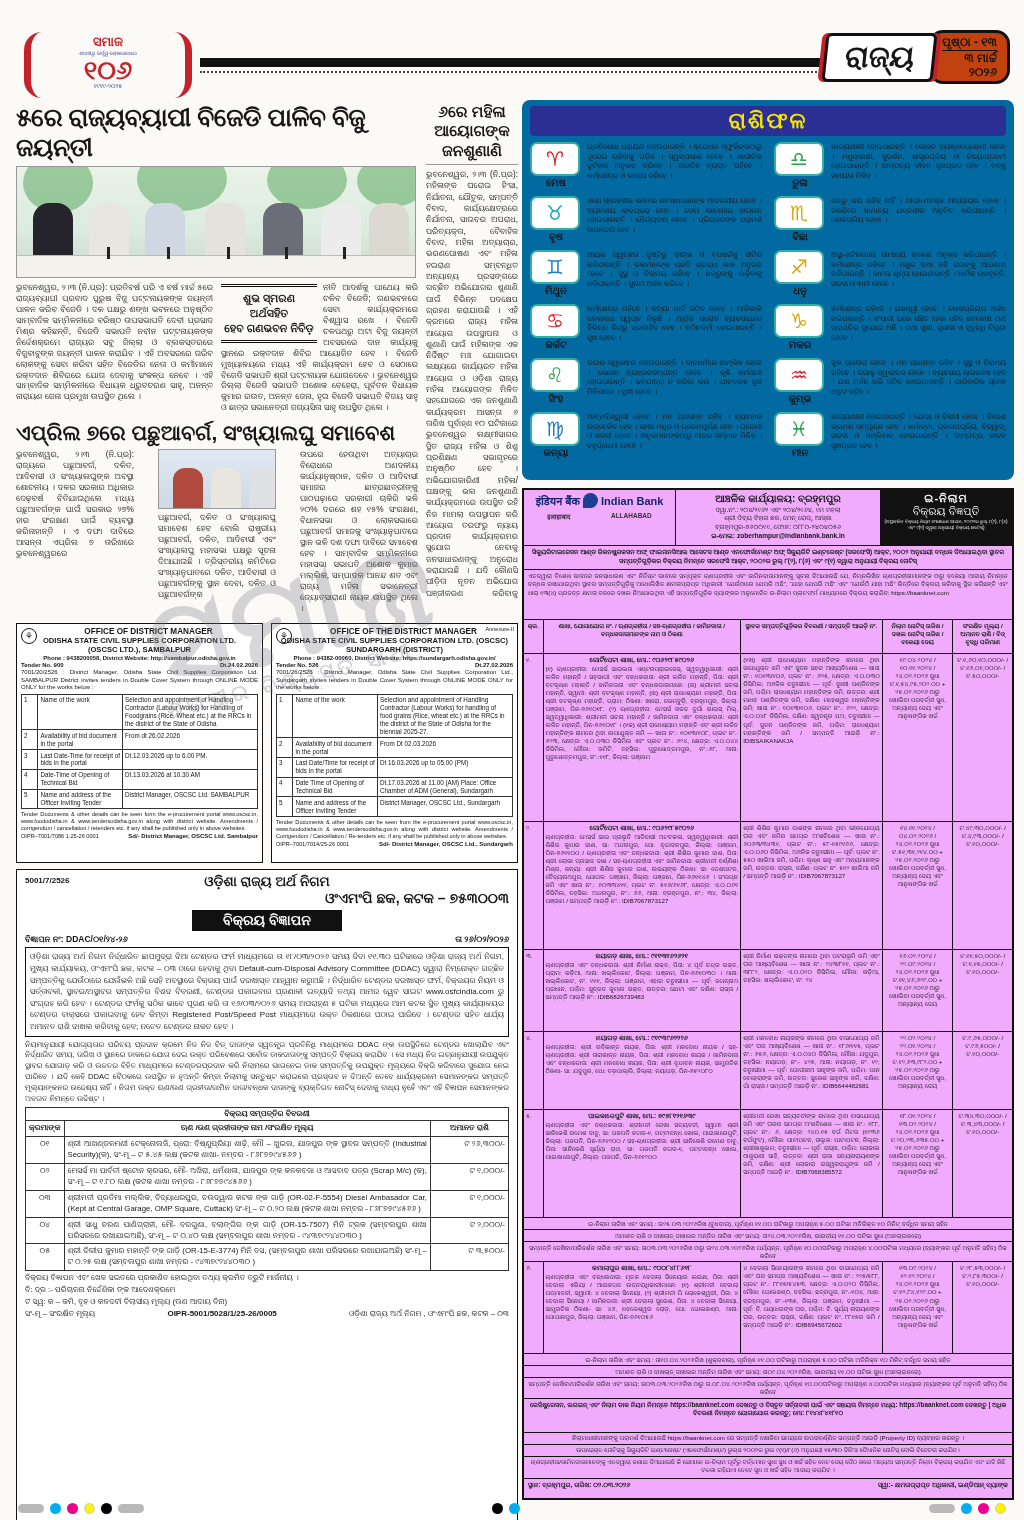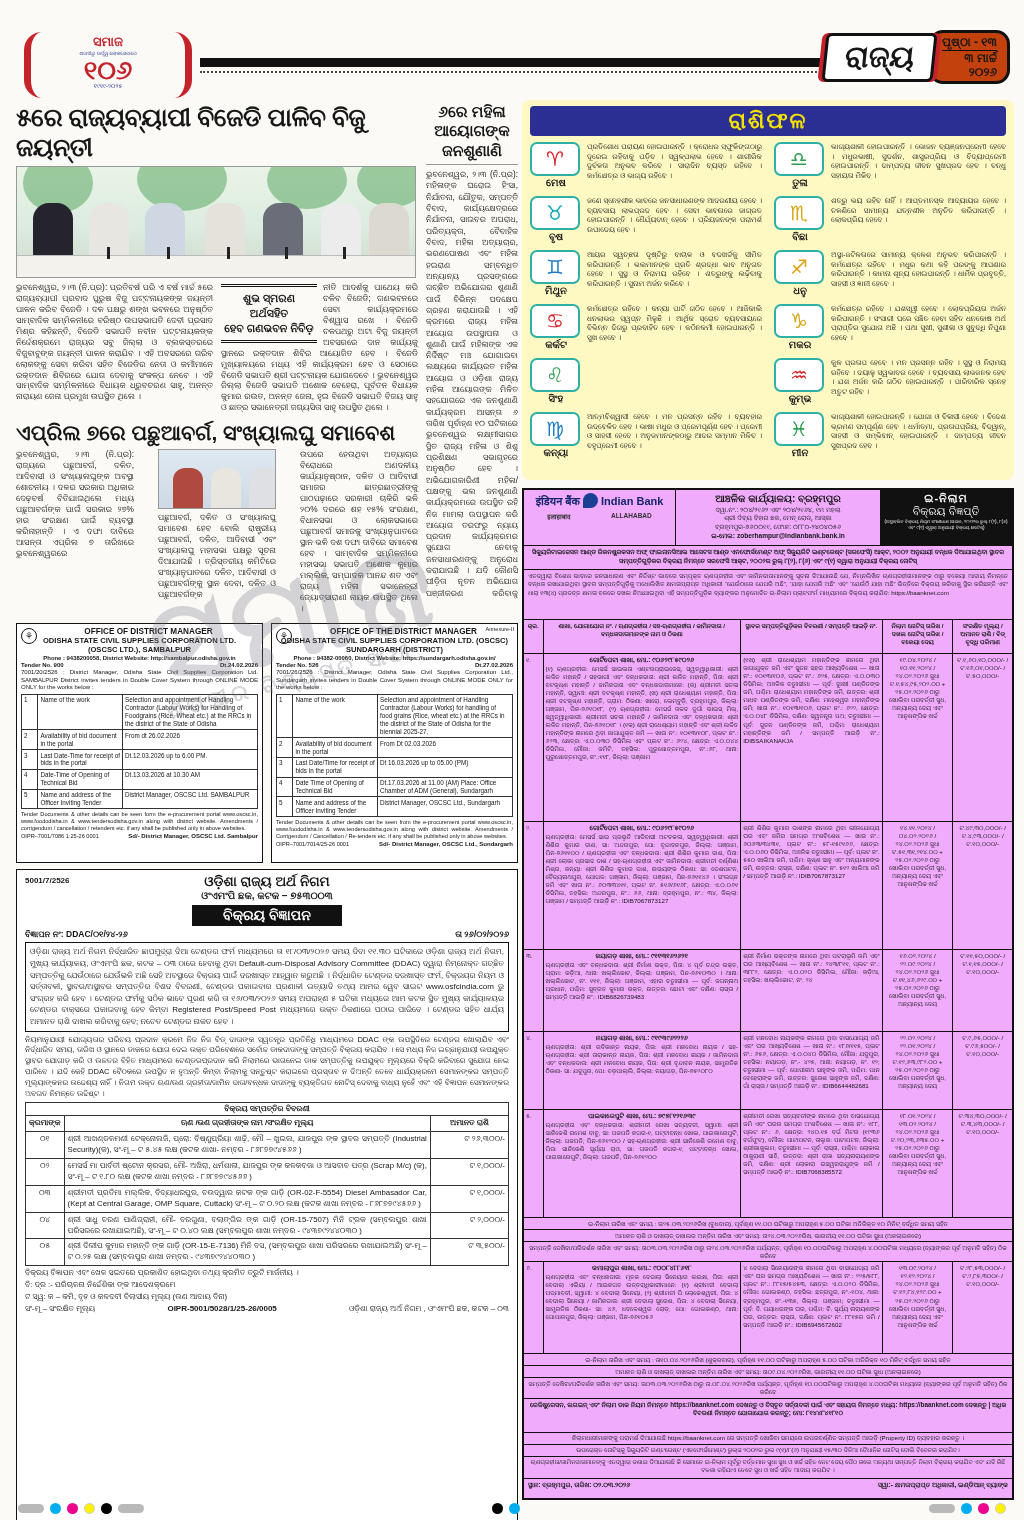--- a/index.html
+++ b/index.html
@@ -59,38 +59,38 @@
 .tn{width:7%;border-right:1px solid #333}
 .tl{width:36%;border-right:1px solid #333}
 .tv{width:57%}
 .tfoot{font-size:5.6px;text-align:justify;line-height:1.25;margin-top:2px}
 .tsign{display:flex;justify-content:space-between;font-size:5.6px;margin-top:1px}
 .tsign b{font-size:6px}
 
 .osfc{margin-top:6px;border:1.5px solid #111;background:#fff;height:706px;padding:4px 8px;position:relative;overflow:hidden}
 .oref{position:absolute;left:8px;top:6px;font-weight:bold;font-size:8px}
 .oorg{text-align:center;font-size:13.5px;font-weight:bold}
-.oaddr{text-align:center;font-size:10px;font-weight:bold}
+.oaddr{text-align:right;font-size:14px;font-weight:bold}
 .otitle{width:150px;margin:3px auto;background:#111;color:#fff;text-align:center;font-size:14px;font-weight:bold;padding:2px 0}
 .oadno{display:flex;justify-content:space-between;font-size:8.5px;margin-top:2px}
 .obox{border:1px solid #111;padding:3px 4px;font-size:8px;text-align:justify;line-height:1.45;margin-top:2px}
 .otbl{border:1px solid #333;margin-top:3px;font-size:7.8px}
 .otit{text-align:center;font-weight:bold;border-bottom:1px solid #333;padding:1px}
 .ohead{display:flex;border-bottom:1px solid #333;font-weight:bold}
 .orow{display:flex;border-top:1px solid #333}.orow:first-child{border-top:0}
 .oc{padding:2px 3px;line-height:1.4}
 .on{width:8%;border-right:1px solid #333;text-align:center}
 .od{width:76%;border-right:1px solid #333;text-align:justify}
 .oa{width:16%;text-align:right}
 .opar{font-size:7.6px;text-align:justify;line-height:1.42;margin-top:3px}
 .onote{font-size:7.8px;margin-top:2px}
 .ofoot{display:flex;justify-content:space-between;font-size:7.8px;margin-top:2px}
 .ofoot b{font-size:8px}
 
-.horo{position:absolute;left:522px;top:100px;width:492px;height:380px;background:#fef9c3;border-radius:8px;padding:6px 8px;overflow:hidden}
+.horo{position:absolute;left:522px;top:100px;width:492px;height:380px;background:#0369a1;border-radius:8px;padding:6px 8px;overflow:hidden}
 .htitle{background:#2b2e92;border-radius:4px;color:#f5e400;text-align:center;font-size:22px;font-weight:bold;padding:2px 0;letter-spacing:2px}
 .zgrid{display:grid;grid-template-columns:1fr 1fr;column-gap:12px;margin-top:6px}
 .zrow{display:flex;gap:5px;margin-bottom:6px;min-height:48px}
 .zbadge{width:52px;flex:none;text-align:center}
 .zbox{width:50px;height:34px;background:#fff;border:2.5px solid #2fb0a5;border-radius:7px;display:flex;align-items:center;justify-content:center;font-size:20px;font-weight:bold}
 .zname{font-weight:bold;font-size:10px;margin-top:1px}
 .ztext{font-size:7.3px;text-align:justify;line-height:1.32;overflow:hidden}
 
 .bank{position:absolute;left:522px;top:488px;width:492px;height:1012px;border:2px solid #111;background:#f0abfc;overflow:hidden;font-size:6.2px}
 .bhdr{display:flex;border-bottom:1px solid #111;height:56px}
@@ -338,21 +338,21 @@
     <div class="oc od">ଶ୍ରୀମତୀ ପ୍ରତିମା ମଲ୍ଲିକ, ବିଦ୍ୟାଧରପୁର, ଚଉଦ୍ୱାର କଟକ ଙ୍କ ଗାଡ଼ି (OR-02-F-5554) Diesel Ambasador Car, (Kept at Central Garage, OMP Square, Cuttack) ସଂ-ମୂ – ଟ ୦.୨୦ ଲକ୍ଷ (କଟକ ଶାଖା ନମ୍ବର - ୮୬୮୭୭୯୪୫୬୬ )</div>
     <div class="oc oa">ଟ ୧,୦୦୦/-</div>
   </div>
             <div class="orow">
     <div class="oc on">୦୪</div>
     <div class="oc od">ଶ୍ରୀ ସାଧୁ ଚରଣ ପାଣିଗ୍ରାହୀ, ମୌ- ବରଗୁଣା, ବଲାଙ୍ଗିର ଙ୍କ ଗାଡ଼ି (OR-15-7507) ମିନି ଟ୍ରକ (ସମ୍ବଲପୁର ଶାଖା ପରିସରରେ ରଖାଯାଇଅଛି), ସଂ-ମୂ – ଟ ୦.୪୦ ଲକ୍ଷ (ସମ୍ବଲପୁର ଶାଖା ନମ୍ବର - ୯୪୩୭୯୨୪୪୦୩୦ )</div>
     <div class="oc oa">ଟ ୨,୦୦୦/-</div>
   </div>
             <div class="orow">
     <div class="oc on">୦୫</div>
-    <div class="oc od">ଶ୍ରୀ ଦିଲୀପ କୁମାର ମହାନ୍ତି ଙ୍କ ଗାଡ଼ି (OR-15-E-7136) ମିନି ବସ, (ସମ୍ବଲପୁର ଶାଖା ପରିସରରେ ରଖାଯାଇଅଛି) ସଂ-ମୂ – ଟ ୦.୨୫ ଲକ୍ଷ (ସମ୍ବଲପୁର ଶାଖା ନମ୍ବର - ୯୪୩୭୯୨୪୪୦୩୦ )</div>
+    <div class="oc od">ଶ୍ରୀ ଦିଲୀପ କୁମାର ମହାନ୍ତି ଙ୍କ ଗାଡ଼ି (OR-15-E-3774) ମିନି ବସ, (ସମ୍ବଲପୁର ଶାଖା ପରିସରରେ ରଖାଯାଇଅଛି) ସଂ-ମୂ – ଟ ୦.୨୫ ଲକ୍ଷ (ସମ୍ବଲପୁର ଶାଖା ନମ୍ବର - ୯୪୩୭୯୨୪୪୦୩୦ )</div>
     <div class="oc oa">ଟ ୩,୫୦୦/-</div>
   </div>
           </div>
       </div>
       <div class="onote">ବିକ୍ରୟ ବିଜ୍ଞାପନ ଏବଂ ଖେଳ ସଇତରେ ପ୍ରକାଶିତ ହୋଇଥିବା ତଥ୍ୟ କ୍ରମିତ ତ୍ରୁଟି ମାର୍ଜନୀୟ ।</div>
       <div class="onote">ବି: ଦ୍ର :-    ପରିଚାଳନା ନିର୍ଦ୍ଦେଶିକା ଙ୍କ ଆଦେଶକ୍ରମେ</div>
       <div class="onote">ଟ ସ୍ୱ: କ – କମି, ବୃହ ଓ କଳଦବୀ       ବିଲାସୀୟ ମୂଲ୍ୟ (ଉଣ ଆଦାୟ ବିନା)</div>
       <div class="ofoot">
         <span>ସଂ-ମୂ – ସଂରକ୍ଷିତ ମୂଲ୍ୟ</span>
         <b>OIPR-5001/5028/1/25-26/0005</b>
@@ -436,20 +436,21 @@
     </div>
     <div class="ztext">କର୍ମକ୍ଷେତ୍ର ରହିବେ । ଯଶସ୍ୱୀ ହେବେ । ଲୋକପ୍ରିୟତା ଅର୍ଜନ କରିପାରନ୍ତି । ସଂସାରୀ ଘରେ ସଞ୍ଚିତ ହେବା ସହିତ ଧନକୋଷ ଅର୍ଥ ପ୍ରାପ୍ତିର ସୁଯୋଗ ଅଛି । ପଥା ସୁଖୀ, ସୁଶୀଳା ଓ ସୁବୁଦ୍ଧି ନିପୁଣା ହେବେ ।</div>
   </div>
         <div class="zrow">
     <div class="zbadge">
       <div class="zbox">
               <span style="color: rgb(47, 158, 79);">♌</span>
             </div>
       <div class="zname">ସିଂହ</div>
     </div>
+    <div class="ztext">ଉଦାର ସ୍ୱଭାବର ହୋଇପାରନ୍ତି । ଦାନଧର୍ମରେ ଦାମ୍ଭିକ ହେବେ । ଭୋଜନ ବ୍ୟଞ୍ଜନସମ୍ପନ୍ନ ହେବେ । କୃଷି କର୍ମଚାରୀ ହୋଇପାରନ୍ତି । ଜବଯାତ୍ରା ନ କରିବା ଭଲ । ଯାନବାହନ ସୁଖ ମିଳିପାରେ । ସୁଖୀ ହେବେ ।</div>
   </div>
         <div class="zrow">
     <div class="zbadge">
       <div class="zbox">
               <span style="color: rgb(214, 37, 43);">♒</span>
             </div>
       <div class="zname">କୁମ୍ଭ</div>
     </div>
     <div class="ztext">କୁଳ ପ୍ରତାପ ହେବେ । ମନ ପ୍ରସନ୍ନ ରହିବ । ସୁସ୍ଥ ଓ ନିରାମୟ ରହିବେ । ଦୟାଳୁ ସ୍ୱଭାବର ହେବେ । ବ୍ୟବସାୟ ଲାଭଜନକ ହେବ । ଯଶ ଅର୍ଜନ କରି ଗଠିତ ହୋଇପାରନ୍ତି । ପାରିବାରିକ ସ୍ନେହ ଅତୁଟ ରହିବ ।</div>
   </div>

